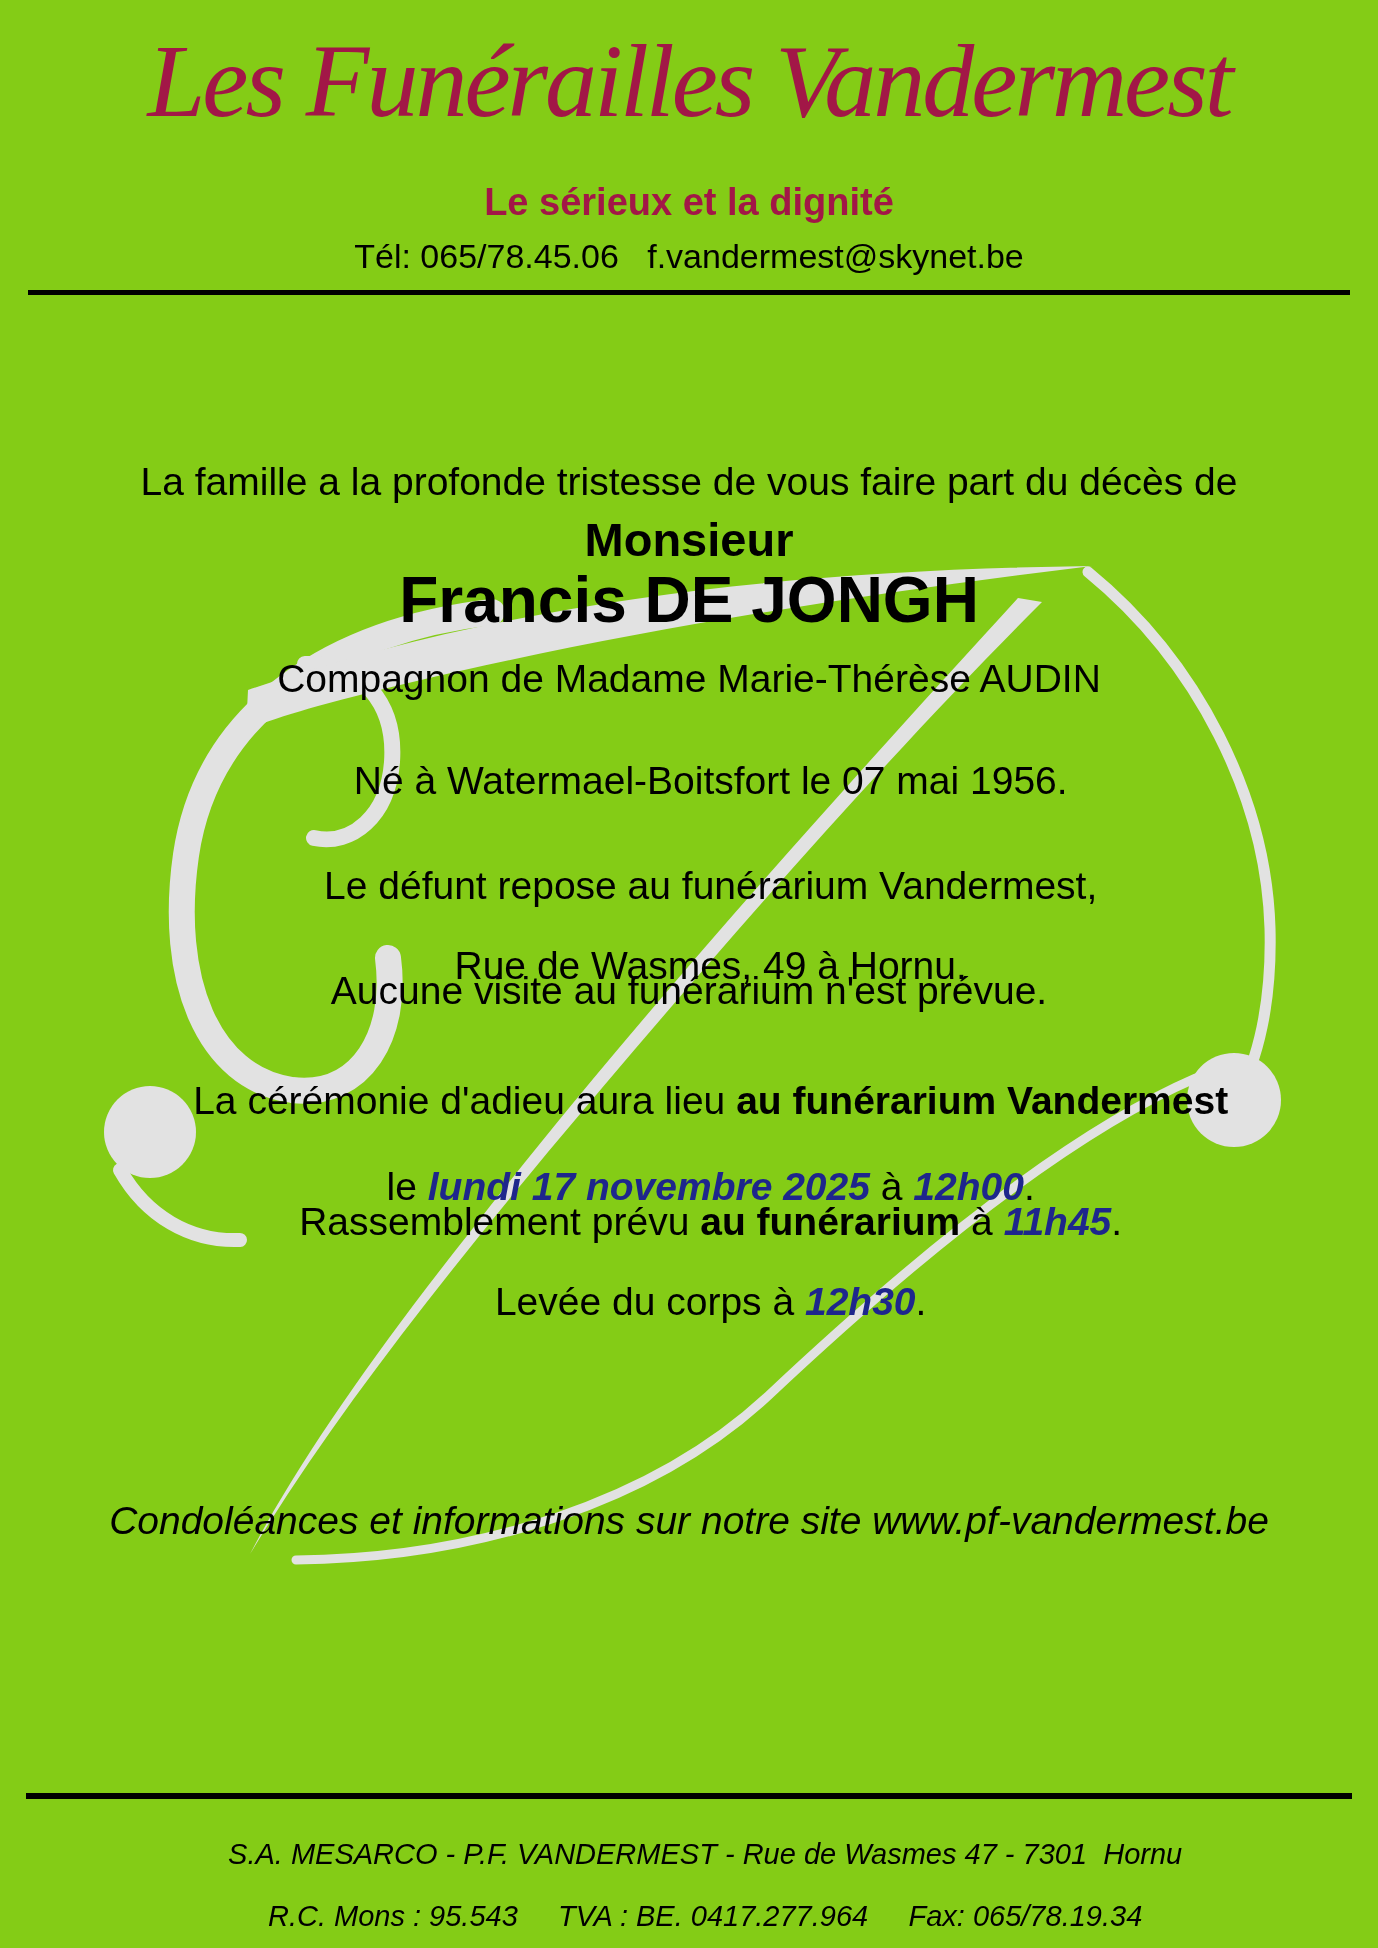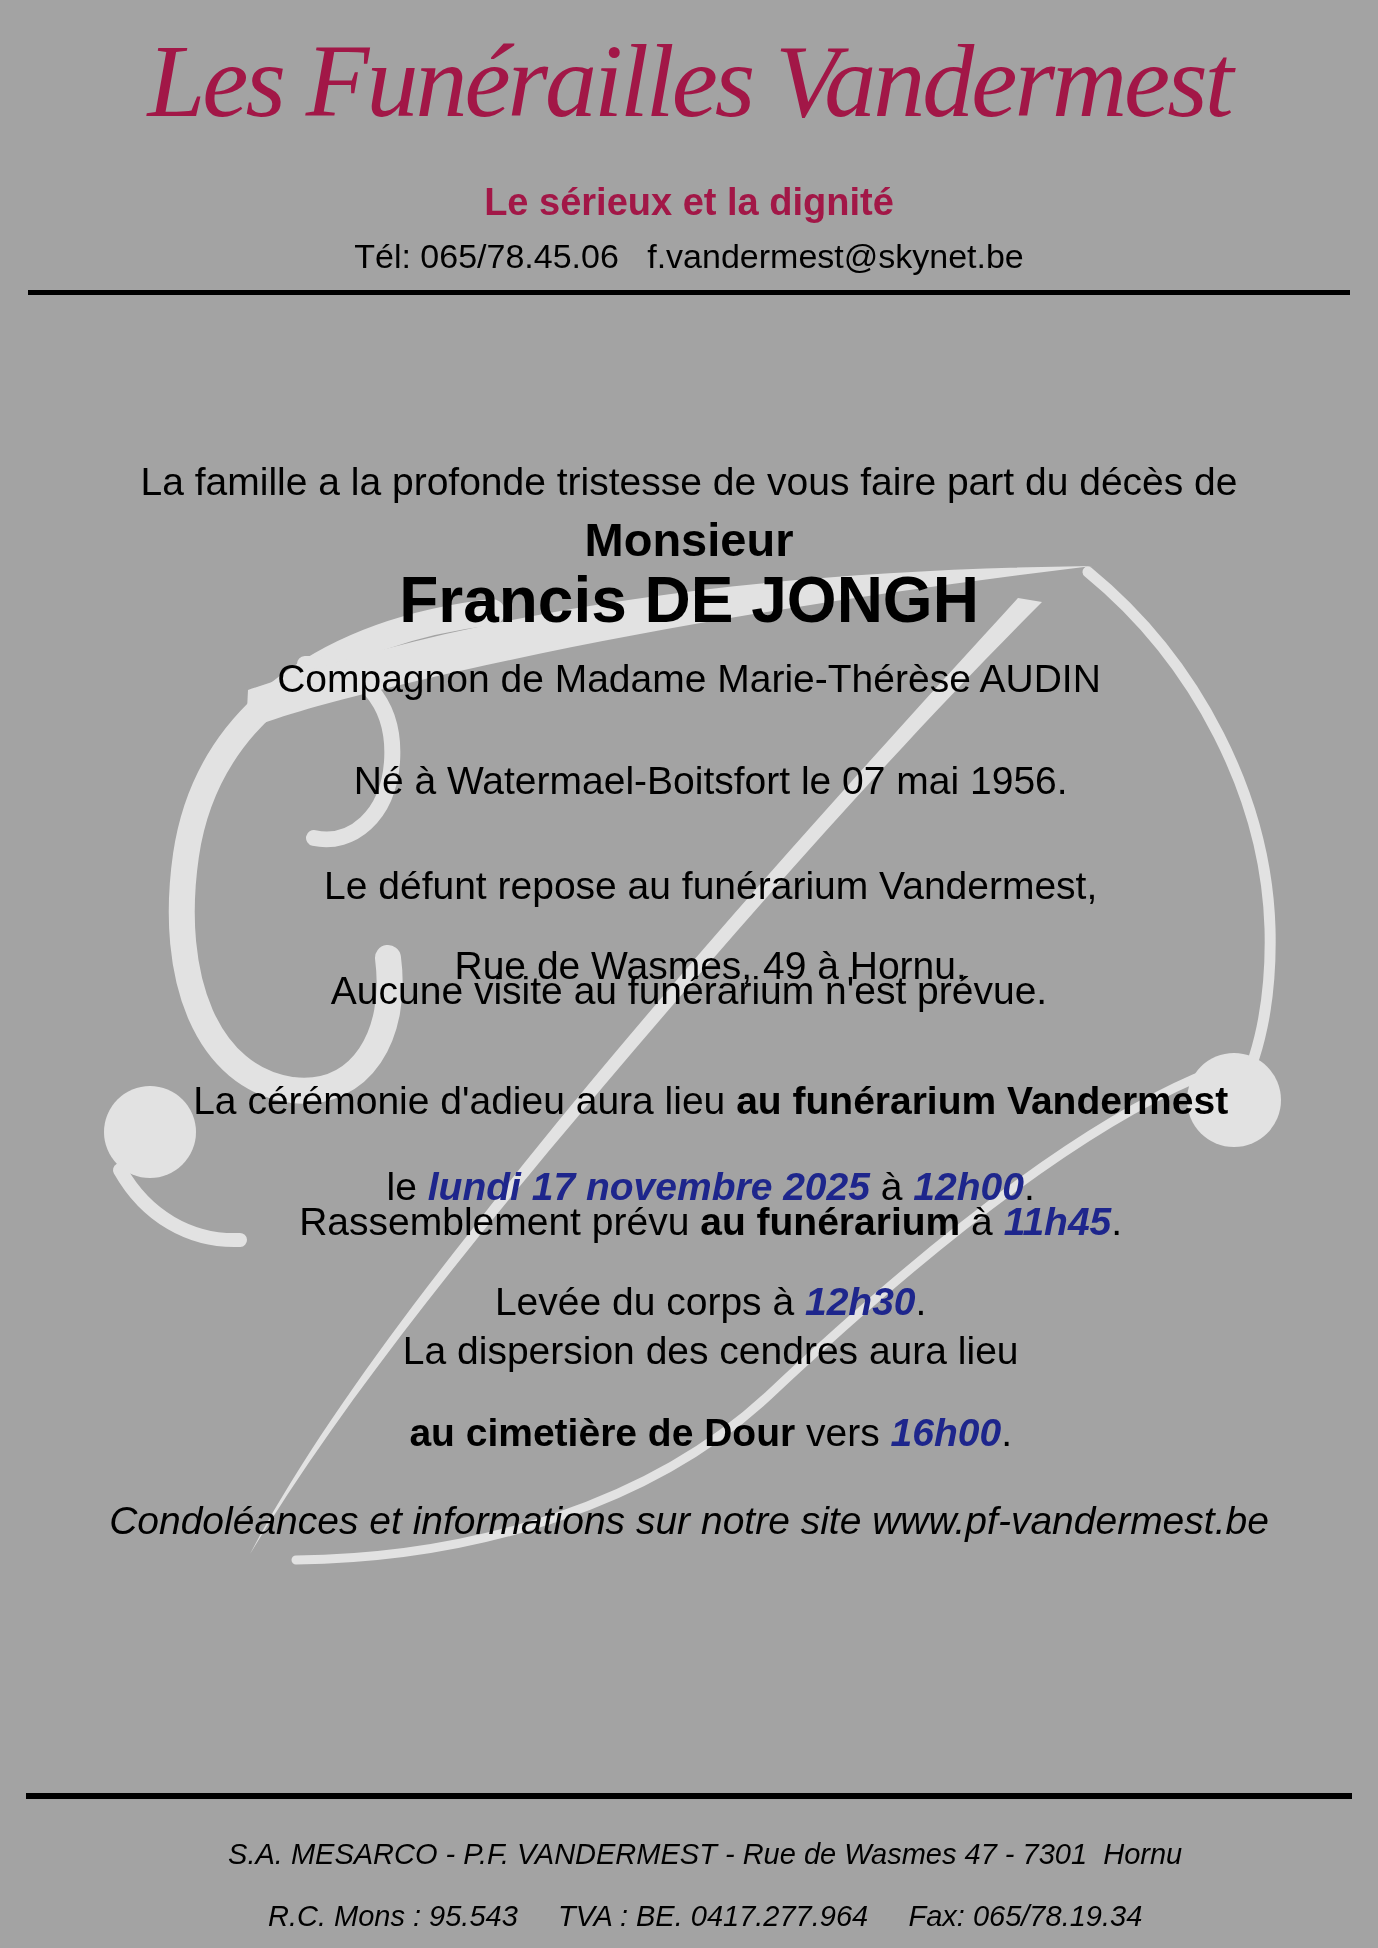--- a/index.html
+++ b/index.html
@@ -5,21 +5,21 @@
   :root{
     --accent:#A21747;
     --blue:#1E268C;
     --watermark:#E2E2E2;
     --rule:#000000;
   }
   html,body{margin:0;padding:0;background:#ffffff;}
   .page{
     position:relative;
     width:1378px;height:1948px;
-    background:#a3a3a3;
+    background:#84cc16;
     font-family:"Liberation Sans", sans-serif;
     color:#000;
     overflow:hidden;
   }
   .wm{
     position:absolute;left:0;top:0;z-index:0;
     color:var(--watermark);
     pointer-events:none;
   }
   .ln{
@@ -105,24 +105,20 @@
   <div class="ln ceremony">
     <span>La cérémonie d'adieu aura lieu </span><span class="b">au funérarium Vandermest</span><br>
     <span>le </span><span class="blue">lundi 17 novembre 2025</span><span> à </span><span class="blue">12h00</span><span>.</span>
   </div>
 
   <div class="ln gathering">
     <span>Rassemblement prévu </span><span class="b">au funérarium</span><span> à </span><span class="blue">11h45</span><span>.</span><br>
     <span>Levée du corps à </span><span class="blue">12h30</span><span>.</span>
   </div>
 
-  <div class="ln dispersion">
-    <span>La dispersion des cendres aura lieu</span><br>
-    <span class="b">au cimetière de Dour</span><span> vers </span><span class="blue">16h00</span><span>.</span>
-  </div>
 
   <div class="ln condolences">Condoléances et informations sur notre site www.pf-vandermest.be</div>
 
   <div class="rule rule-bottom"></div>
   <div class="ln footer">
     <span>S.A. MESARCO - P.F. VANDERMEST - Rue de Wasmes 47 - 7301  Hornu</span><br>
     <span>R.C. Mons : 95.543     TVA : BE. 0417.277.964     Fax: 065/78.19.34</span>
   </div>
 
 </div>

